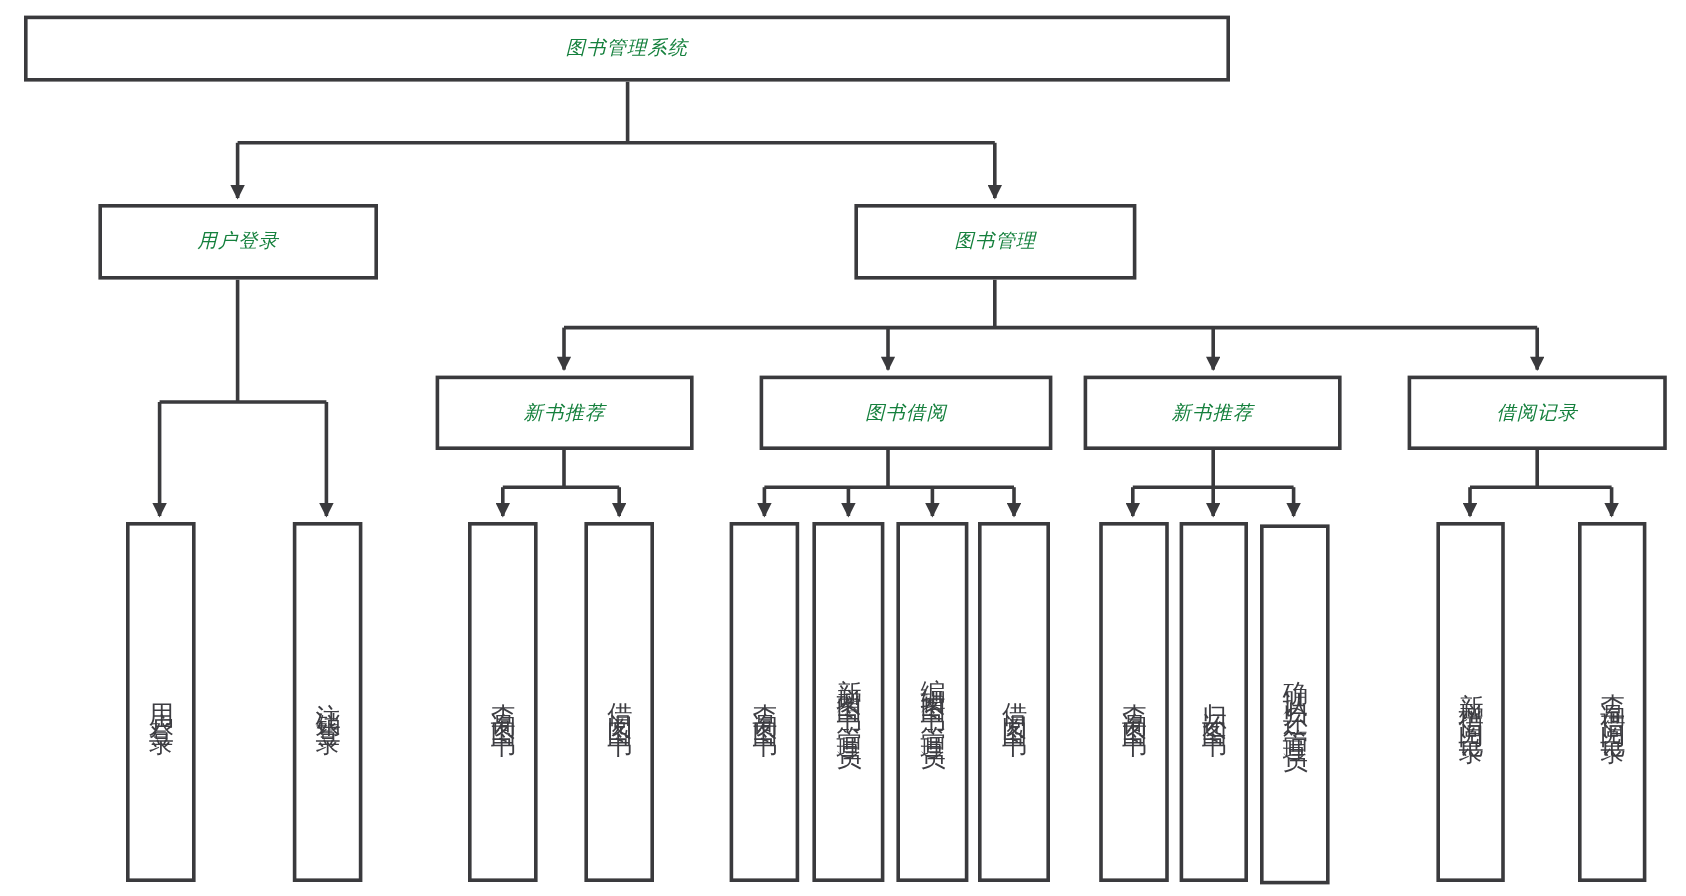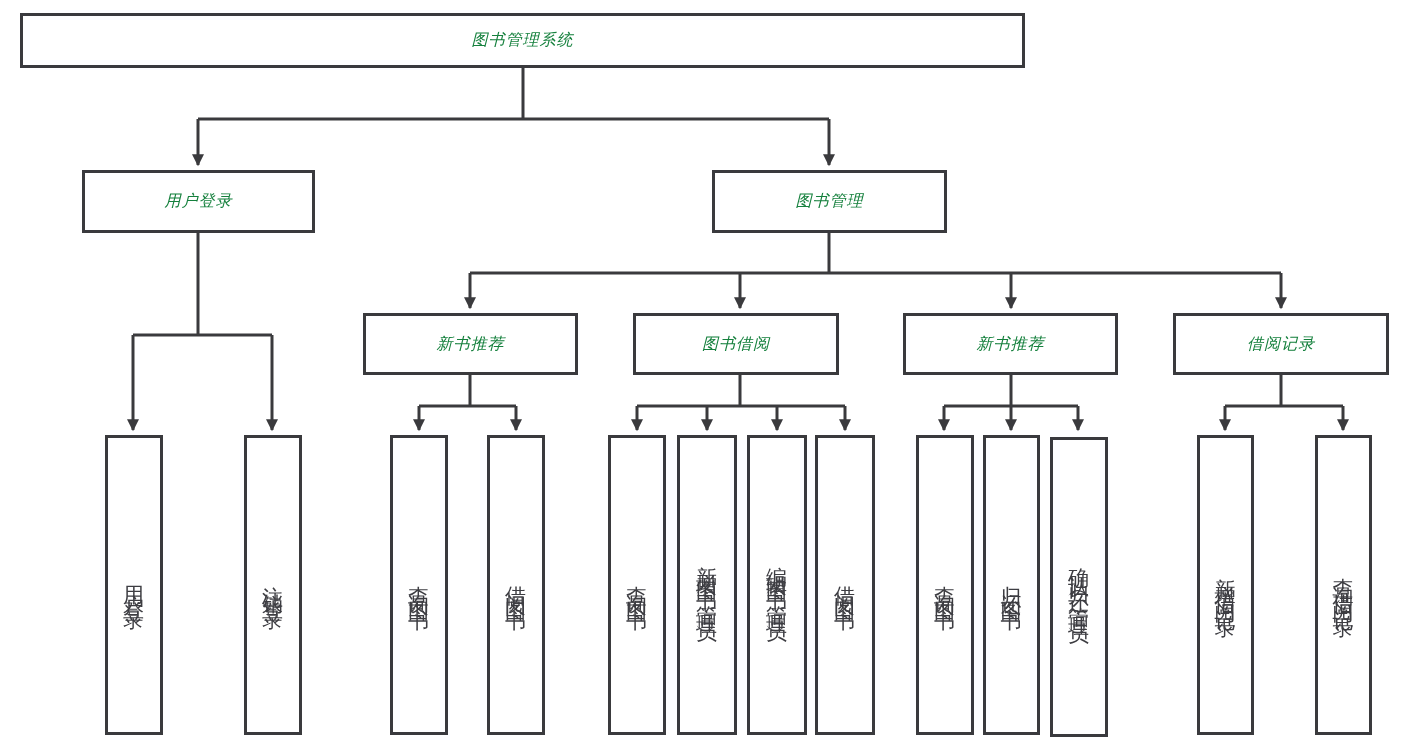--- a/index.html
+++ b/index.html
@@ -98,21 +98,21 @@
   <div class="node hnode" style="left:82px;top:170px;width:233px;height:63px">
     <span>用户登录</span>
   </div>
   <div class="node hnode" style="left:712px;top:170px;width:235px;height:63px">
     <span>图书管理</span>
   </div>
 
   <div class="node hnode" style="left:363px;top:313px;width:215px;height:62px">
     <span>新书推荐</span>
   </div>
-  <div class="node hnode" style="left:633px;top:313px;width:206px;height:62px">
+  <div class="node hnode" style="left:633px;top:313px;width:244px;height:62px">
     <span>图书借阅</span>
   </div>
   <div class="node hnode" style="left:903px;top:313px;width:215px;height:62px">
     <span>新书推荐</span>
   </div>
   <div class="node hnode" style="left:1173px;top:313px;width:216px;height:62px">
     <span>借阅记录</span>
   </div>
 
   <div class="node vnode" style="left:105px;top:435px;width:58px;height:300px">

